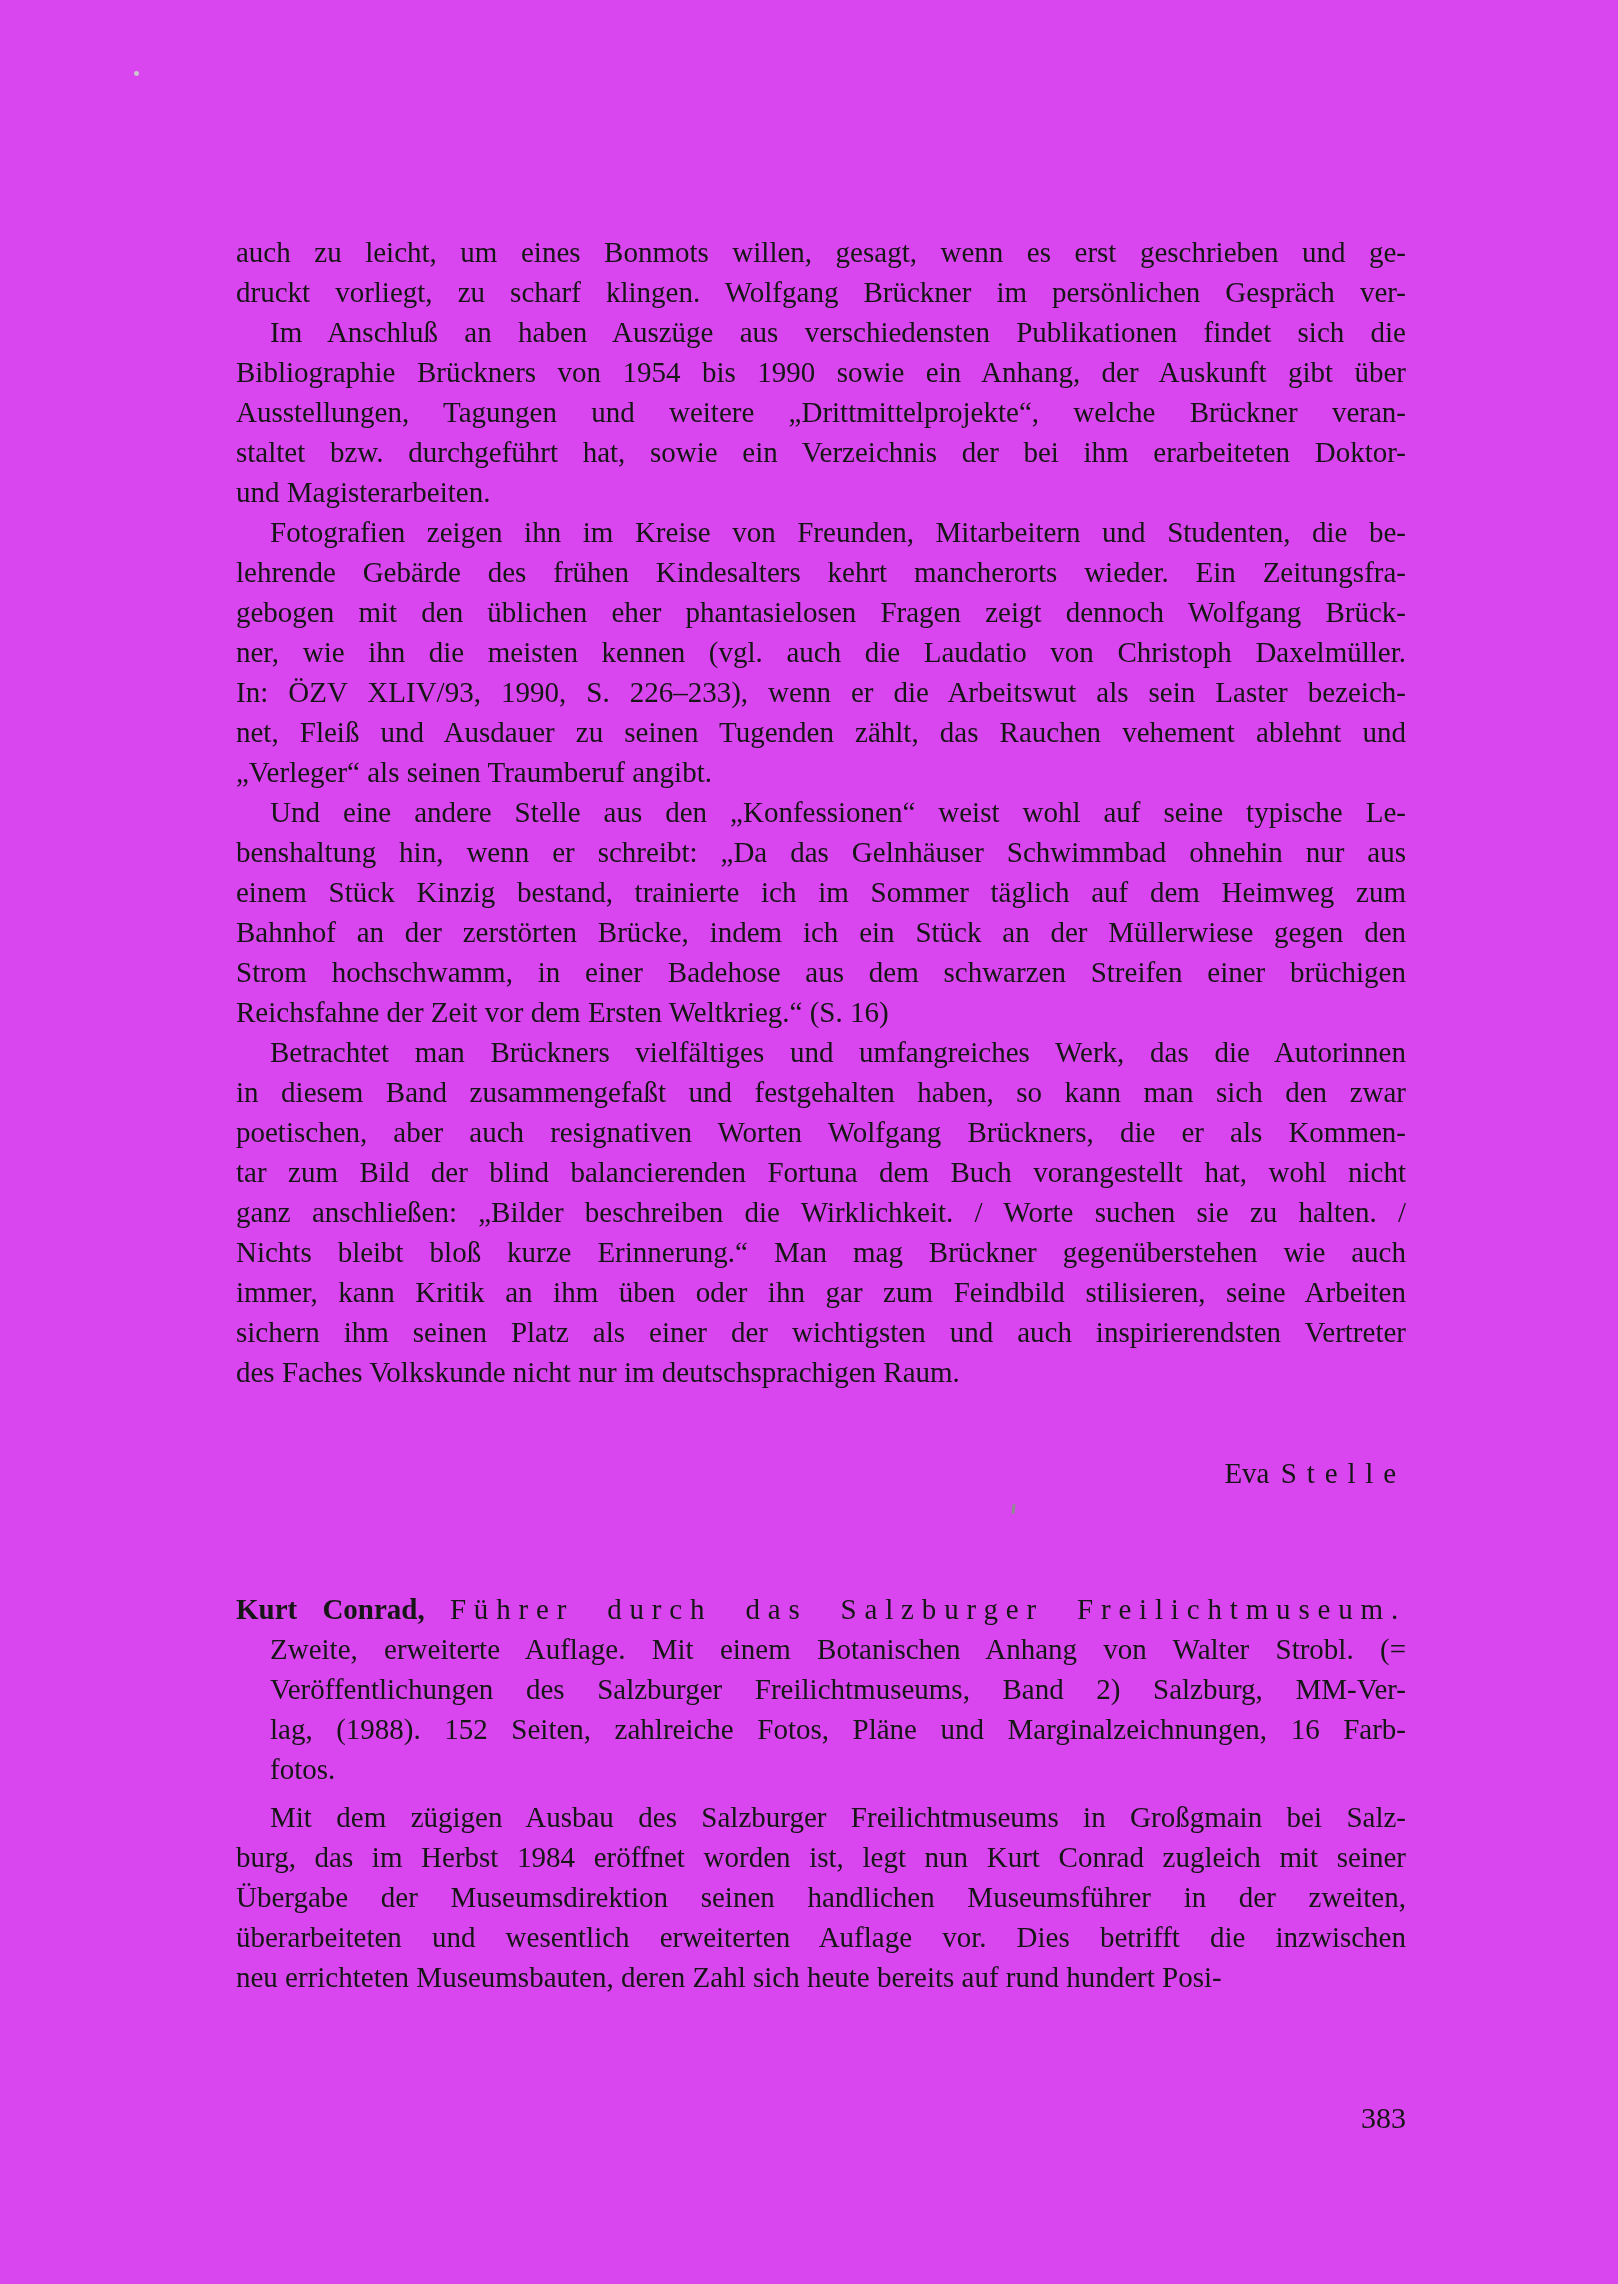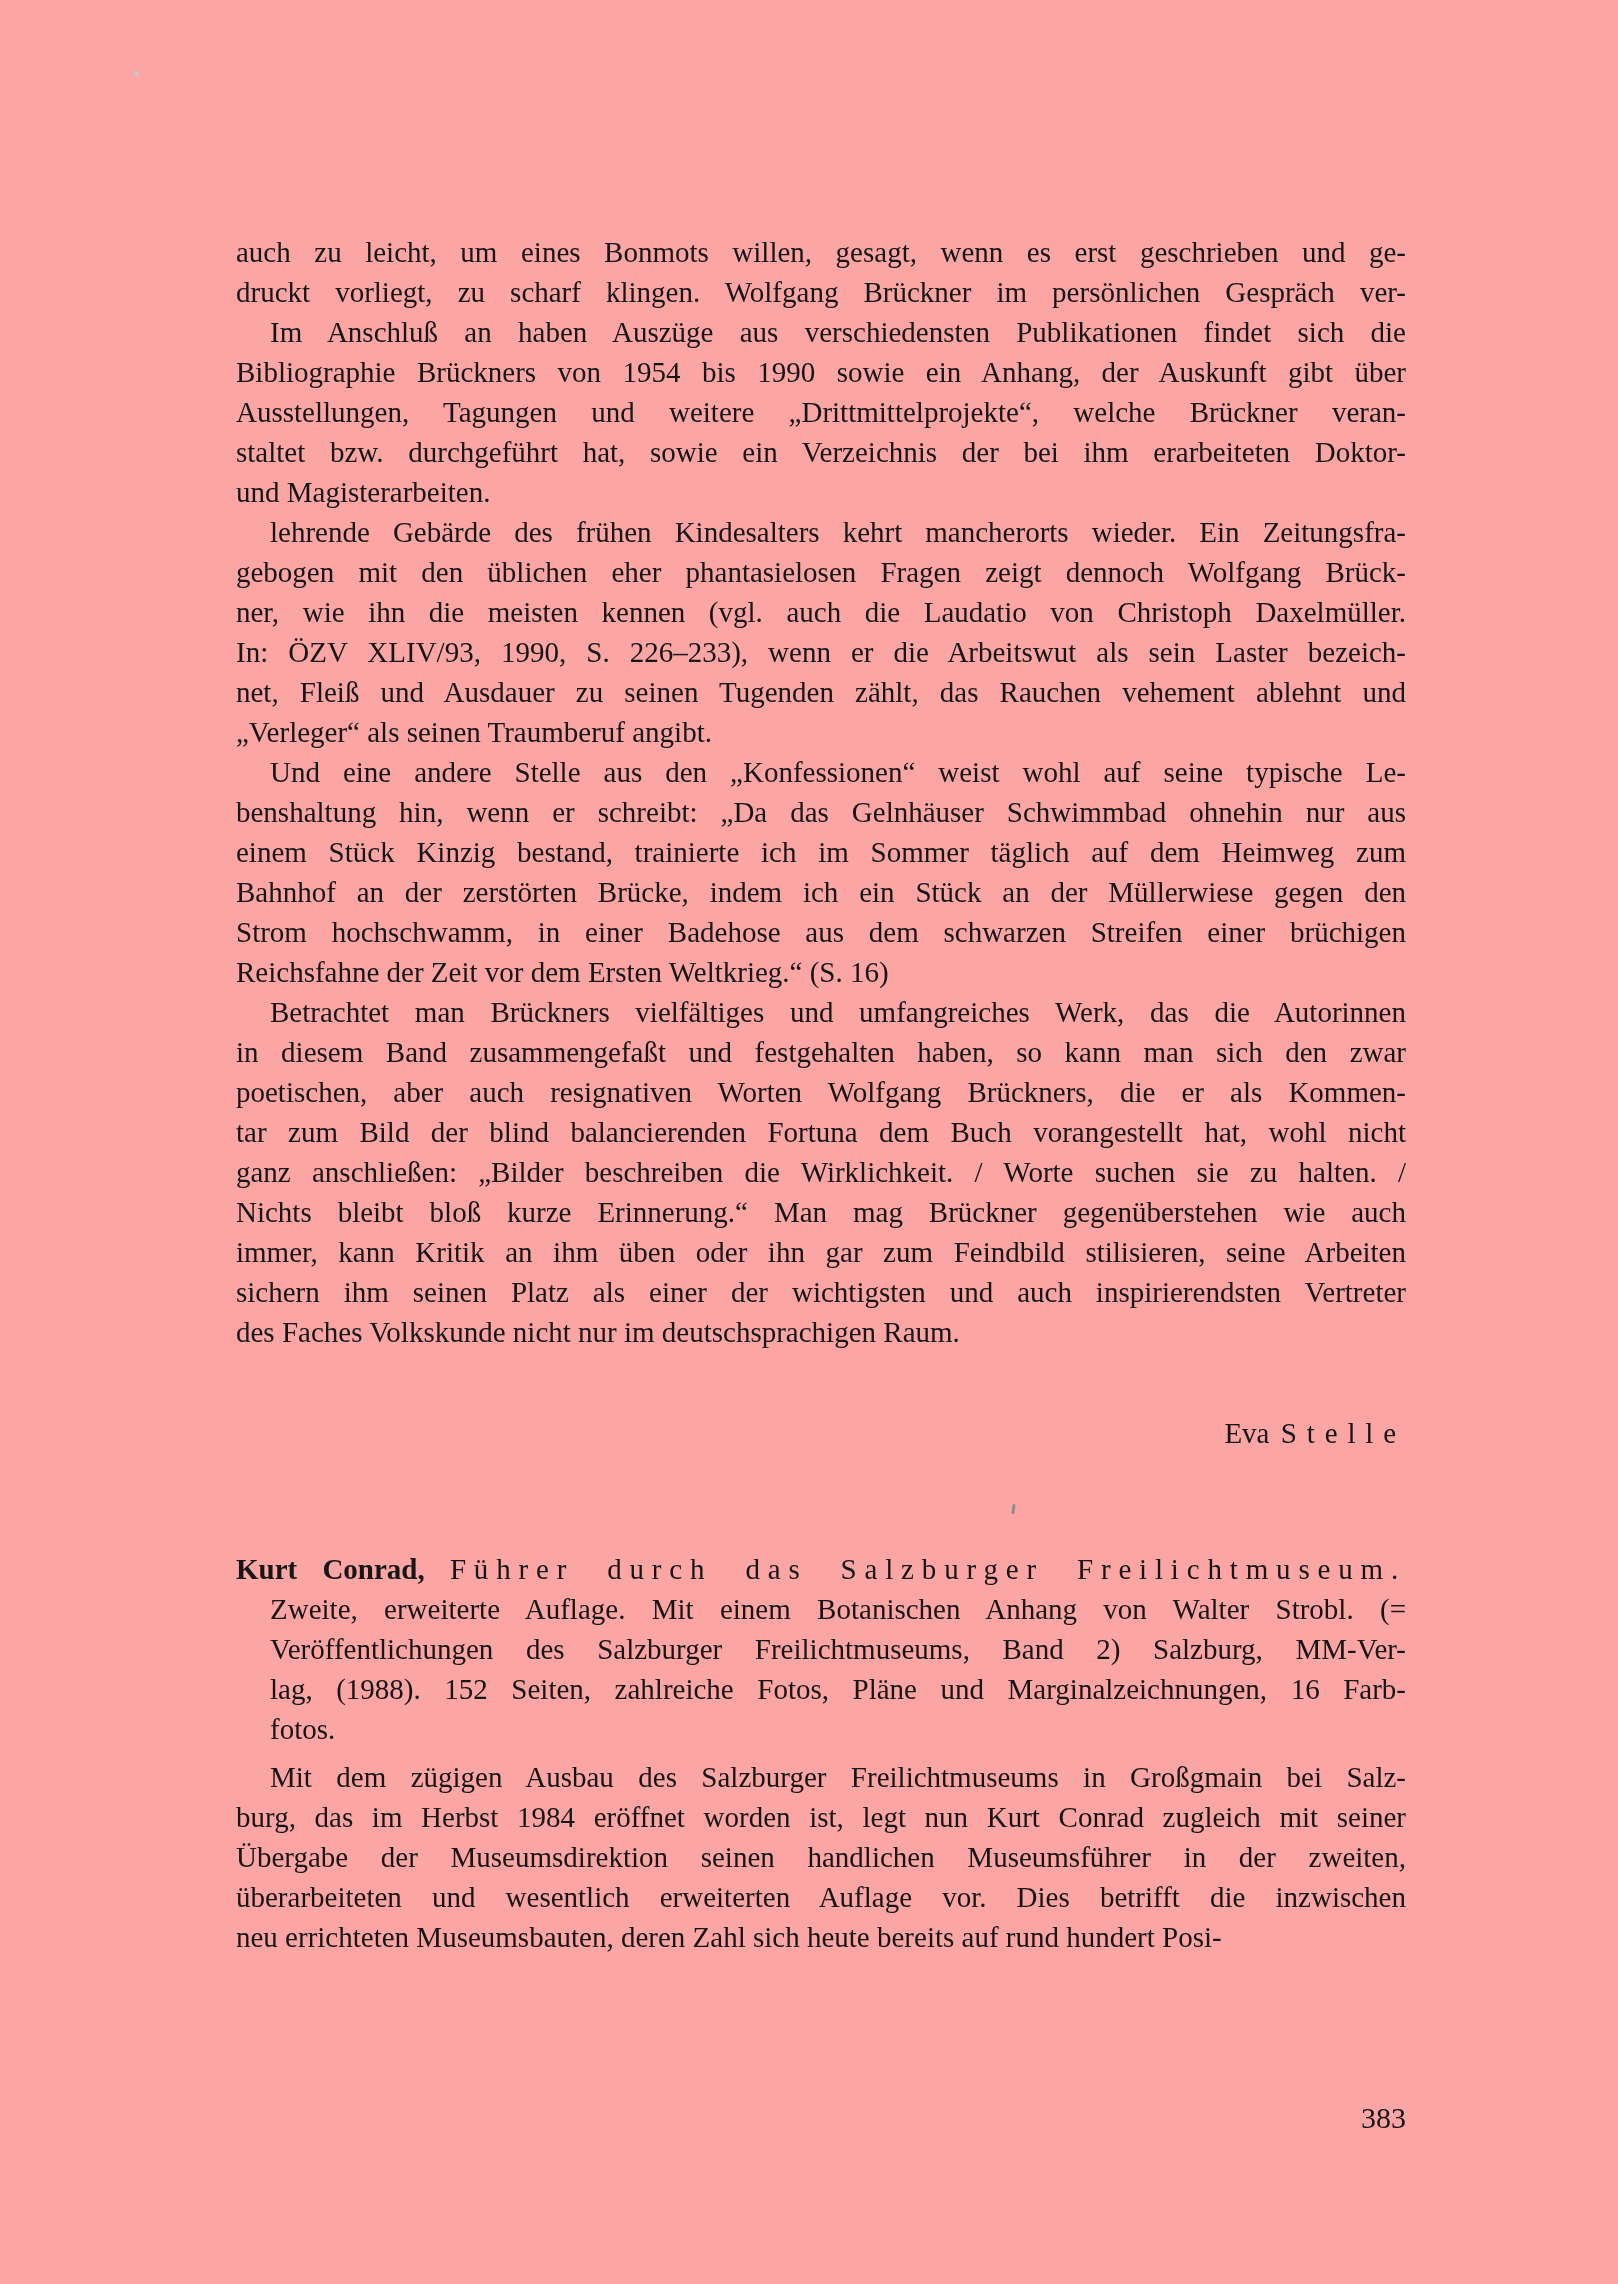--- a/index.html
+++ b/index.html
@@ -5,21 +5,21 @@
   html, body {
     margin: 0;
     padding: 0;
     background: #888;
   }
   .page {
     position: relative;
     width: 1619px;
     height: 2284px;
     margin: 0 auto;
-    background: #fca5a5;
+    background: #d946ef;
     color: #161616;
     font-family: "Liberation Serif", "DejaVu Serif", serif;
     overflow: hidden;
   }
   .textblock {
     position: absolute;
     left: 236px;
     top: 232px;
     width: 1170px;
     font-size: 29px;
@@ -107,20 +107,21 @@
         <div class="line">druckt vorliegt, zu scharf klingen. Wolfgang Brückner im persönlichen Gespräch ver-</div>
       </div>
     <div class="para indent">
         <div class="line">Im Anschluß an haben Auszüge aus verschiedensten Publikationen findet sich die</div>
         <div class="line">Bibliographie Brückners von 1954 bis 1990 sowie ein Anhang, der Auskunft gibt über</div>
         <div class="line">Ausstellungen, Tagungen und weitere „Drittmittelprojekte“, welche Brückner veran-</div>
         <div class="line">staltet bzw. durchgeführt hat, sowie ein Verzeichnis der bei ihm erarbeiteten Doktor-</div>
         <div class="line line-last">und Magisterarbeiten.</div>
       </div>
     <div class="para indent">
+        <div class="line">Fotografien zeigen ihn im Kreise von Freunden, Mitarbeitern und Studenten, die be-</div>
         <div class="line">lehrende Gebärde des frühen Kindesalters kehrt mancherorts wieder. Ein Zeitungsfra-</div>
         <div class="line">gebogen mit den üblichen eher phantasielosen Fragen zeigt dennoch Wolfgang Brück-</div>
         <div class="line">ner, wie ihn die meisten kennen (vgl. auch die Laudatio von Christoph Daxelmüller.</div>
         <div class="line">In: ÖZV XLIV/93, 1990, S. 226–233), wenn er die Arbeitswut als sein Laster bezeich-</div>
         <div class="line">net, Fleiß und Ausdauer zu seinen Tugenden zählt, das Rauchen vehement ablehnt und</div>
         <div class="line line-last">„Verleger“ als seinen Traumberuf angibt.</div>
       </div>
     <div class="para indent">
         <div class="line">Und eine andere Stelle aus den „Konfessionen“ weist wohl auf seine typische Le-</div>
         <div class="line">benshaltung hin, wenn er schreibt: „Da das Gelnhäuser Schwimmbad ohnehin nur aus</div>

